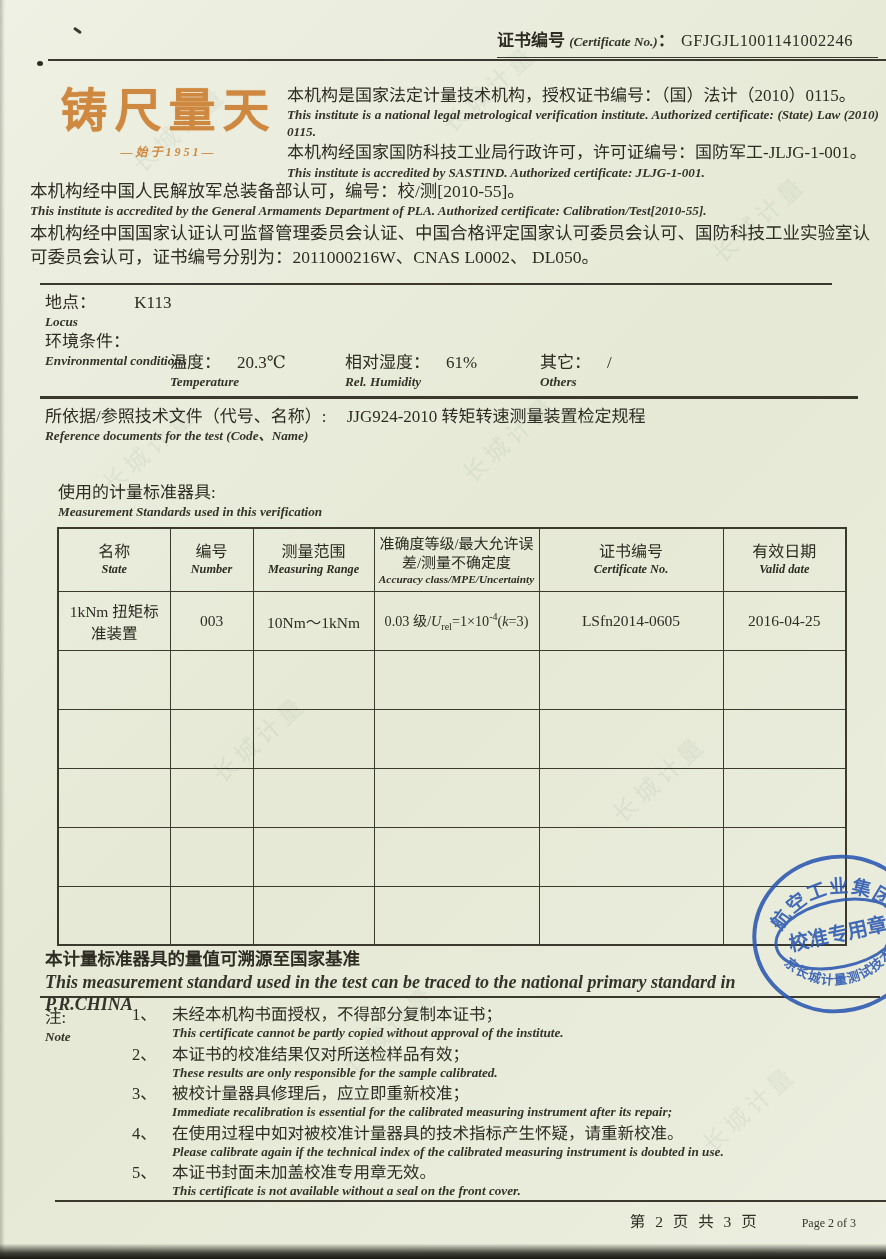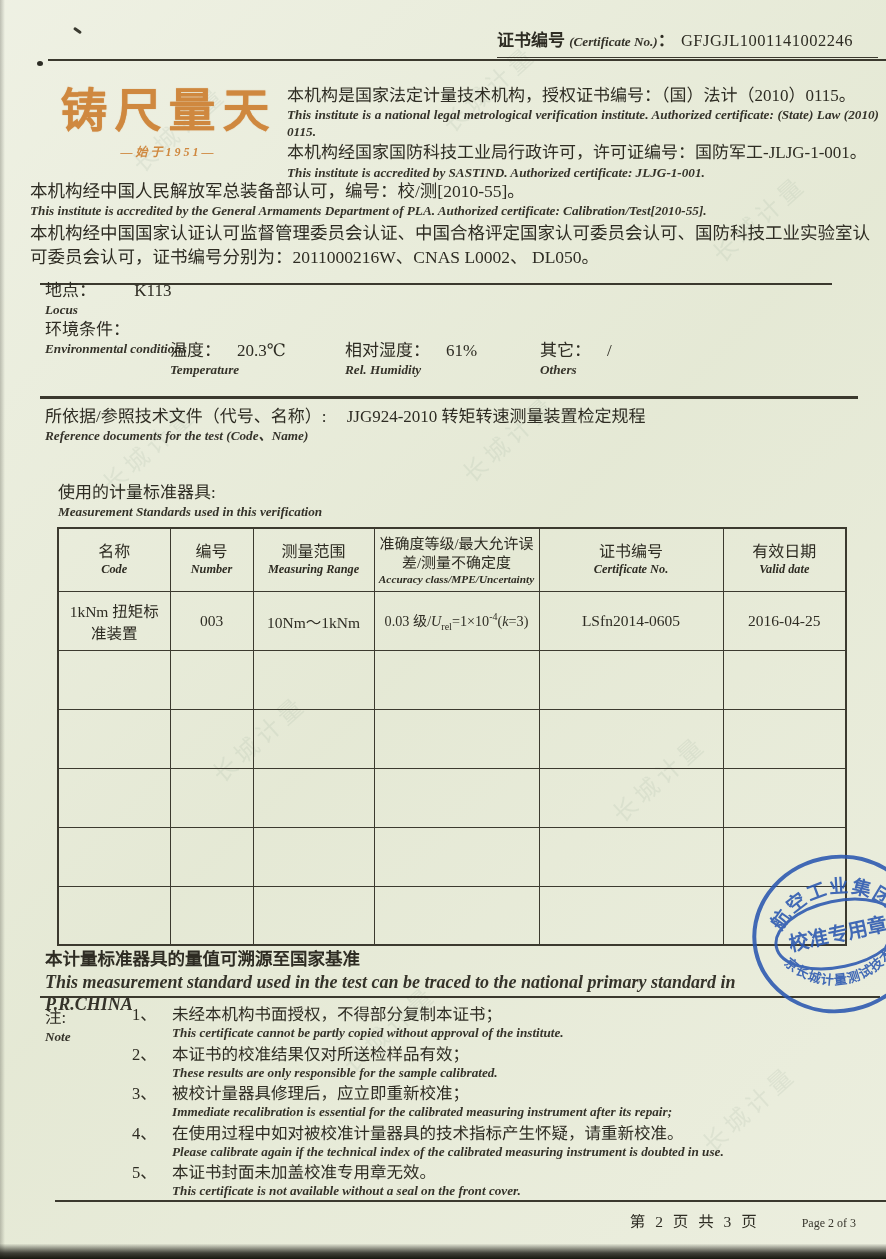--- a/index.html
+++ b/index.html
@@ -37,21 +37,21 @@
   .zh  { font-size:17px; line-height:1.32; }
   .en  { font-size:13.2px; font-style:italic; font-weight:bold; line-height:1.24; color:#35332a; }
 
   .intro { position:absolute; left:287px; top:85px; width:592px; }
   .intro .en { text-align:justify; margin-bottom:2px; }
   .accr  { position:absolute; left:30px;  top:180px; width:850px; }
   .accr .zh { font-size:17.5px; }
   .accr .en { margin-bottom:3px; }
 
   
-  .env { position:absolute; left:45px; top:280px; width:800px; height:104px; }
+  .env { position:absolute; left:45px; top:292px; width:800px; height:104px; }
   .env .label-row { white-space:nowrap; }
   .env .val { margin-left:34px; }
   .env-groups { position:absolute; left:0; top:60px; width:800px; height:40px; }
   .env-group { position:absolute; white-space:nowrap; }
   .env-group .v { margin-left:16px; }
 
   .ref { position:absolute; left:45px; top:406px; width:820px; }
   .ref .val { margin-left:16px;text-align:center; }
 
   .std-head { position:absolute; left:58px; top:482px; width:500px; }
@@ -190,21 +190,21 @@
         <col style="width:83px">
         <col style="width:121px">
       <col style="width:165px">
         <col style="width:184px">
         <col style="width:123px">
     </colgroup>
     <tbody>
         <tr>
       <th>
         <div class="th-zh">名称</div>
-        <div class="th-en">Code</div>
+        <div class="th-en">State</div>
       </th>
       <th>
         <div class="th-zh">编号</div>
         <div class="th-en">Number</div>
       </th>
       <th>
         <div class="th-zh">测量范围</div>
         <div class="th-en">Measuring Range</div>
       </th>
       <th class="th-acc">

